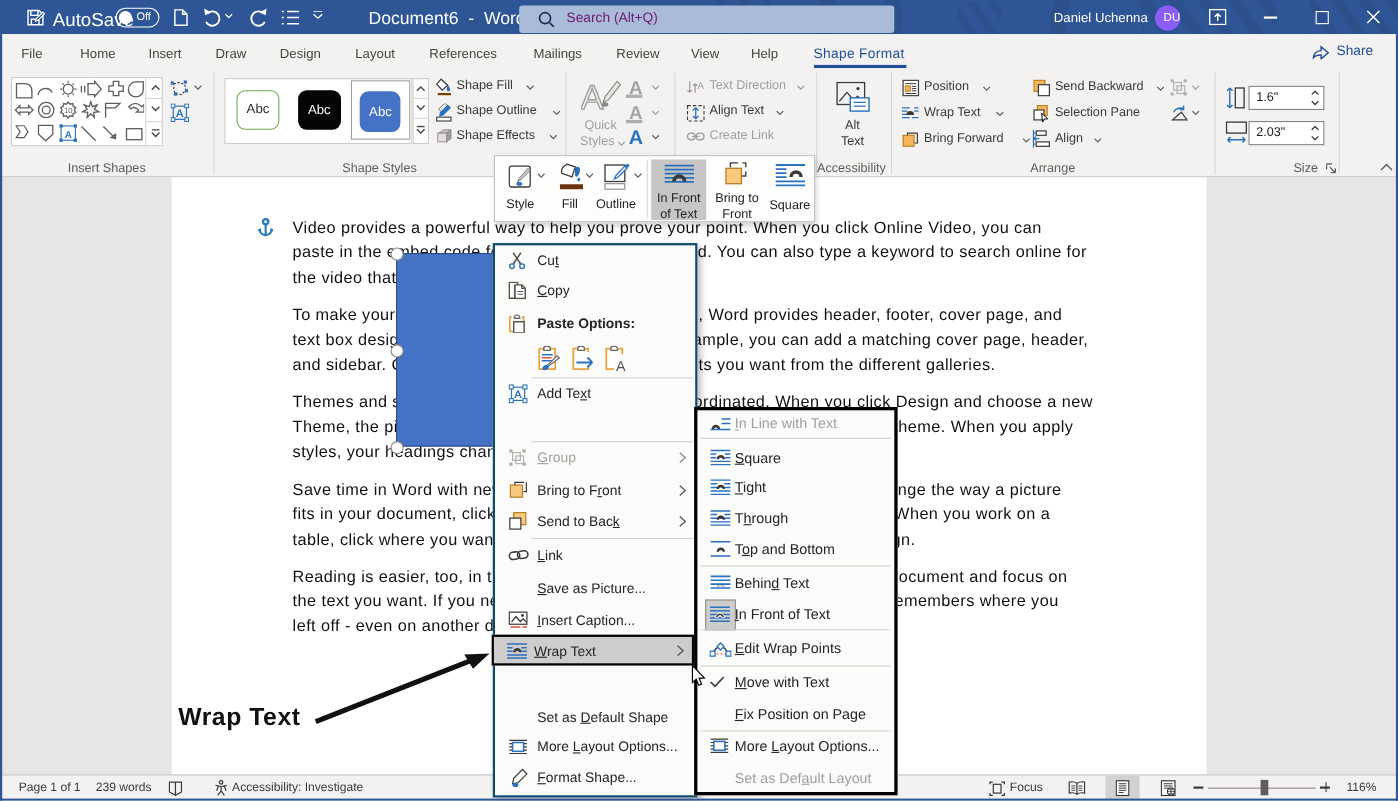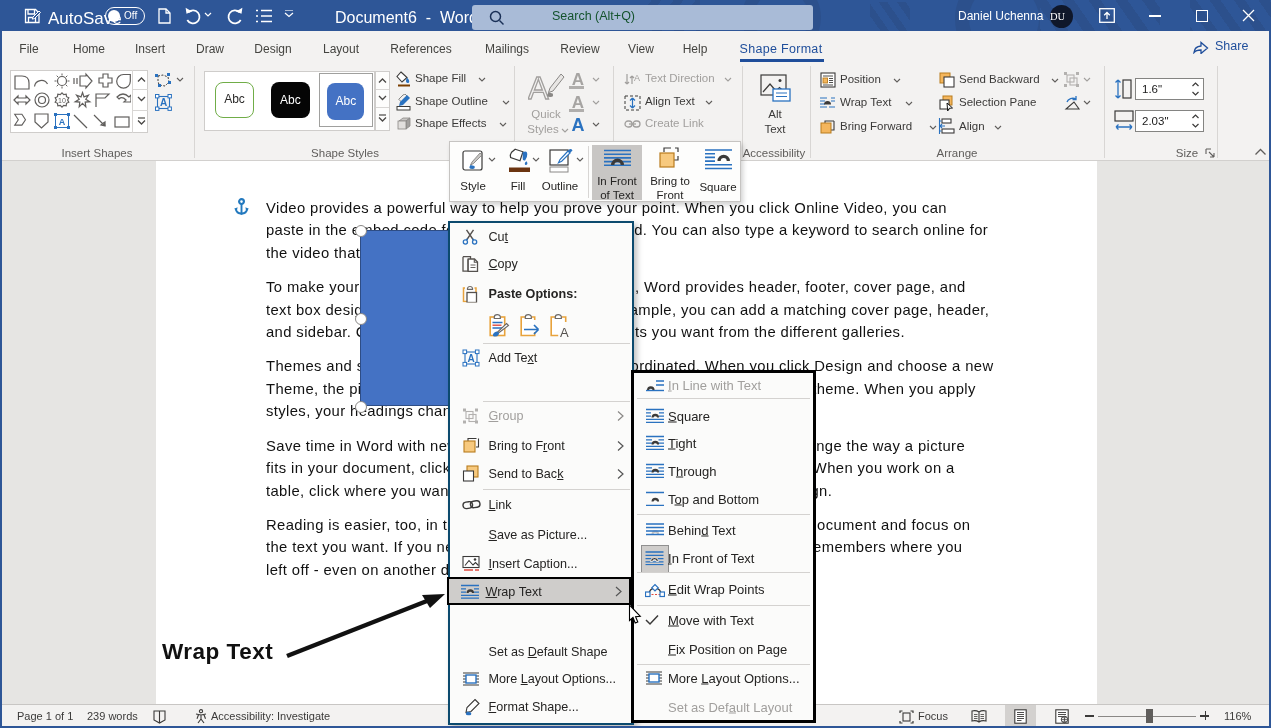--- a/index.html
+++ b/index.html
@@ -119,24 +119,24 @@
         <path d="M1 0 h8" stroke="#fff" stroke-width="1.2"></path>
         <path d="M1 3 l4 3.5 l4 -3.5" fill="none" stroke="#fff" stroke-width="1.2"></path>
       </svg>
   <div class="abs tbtxt" style="left:335px;top:9px;font-size:16px;">Document6&nbsp;&nbsp;-&nbsp;&nbsp;Word</div>
 
   <div class="abs" style="left:472px;top:5px;width:341px;height:25px;background:#a9bbd7;border-radius:3px;">
     <svg class="abs" style="left:17px;top:5px;" width="16" height="16" viewBox="0 0 16 16">
           <circle cx="6.5" cy="6.5" r="5" fill="none" stroke="#1a3057" stroke-width="1.5"></circle>
           <path d="M10.5 10.5 l4 4" stroke="#1a3057" stroke-width="1.5"></path>
         </svg>
-    <div class="abs" style="left:43px;top:4px;font-size:12.5px;color:#14532d;margin-left:37px;">Search (Alt+Q)</div>
+    <div class="abs" style="left:43px;top:4px;font-size:12.5px;color:#701a75;">Search (Alt+Q)</div>
   </div>
   <div class="abs tbtxt" style="left:958px;top:9px;font-size:12px;">Daniel Uchenna</div>
-  <div class="abs" style="left:1050px;top:5px;width:23px;height:23px;border-radius:50%;background:#0f172a;color:#fff;font-size:10.5px;text-align:left;line-height:23px;font-family:Liberation Serif, serif;">DU</div>
+  <div class="abs" style="left:1050px;top:5px;width:23px;height:23px;border-radius:50%;background:#8b5cf6;color:#fff;font-size:10.5px;text-align:right;line-height:23px;">DU</div>
 
   <svg class="dec" style="left:1099px;top:8px;" width="16" height="15" viewBox="0 0 16 15">
         <rect x="0.7" y="0.7" width="14.6" height="13.6" fill="none" stroke="#fff" stroke-width="1.3"></rect>
         <path d="M8 11 v-6 M5.2 7.2 L8 4.5 l2.8 2.7" fill="none" stroke="#fff" stroke-width="1.3"></path>
       </svg>
   <div class="dec" style="left:1149px;top:15px;width:12px;height:1.5px;background:#fff;"></div>
   <div class="dec" style="left:1196px;top:10px;width:10px;height:10px;border:1.4px solid #fff;"></div>
   <svg class="dec" style="left:1242px;top:9px;" width="13" height="13" viewBox="0 0 13 13">
         <path d="M1 1 L12 12 M12 1 L1 12" stroke="#fff" stroke-width="1.3"></path>
       </svg>

